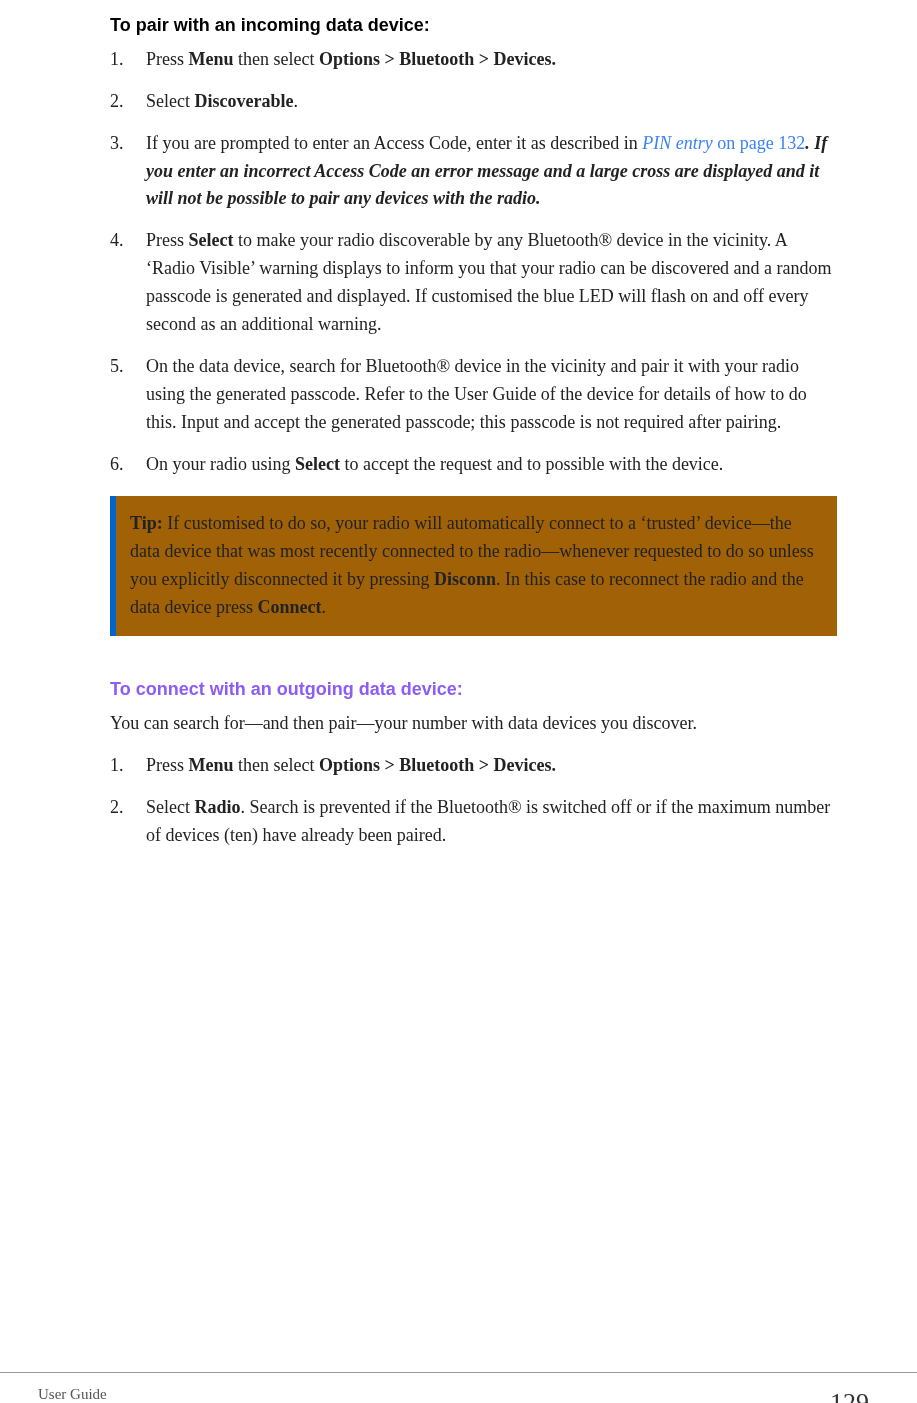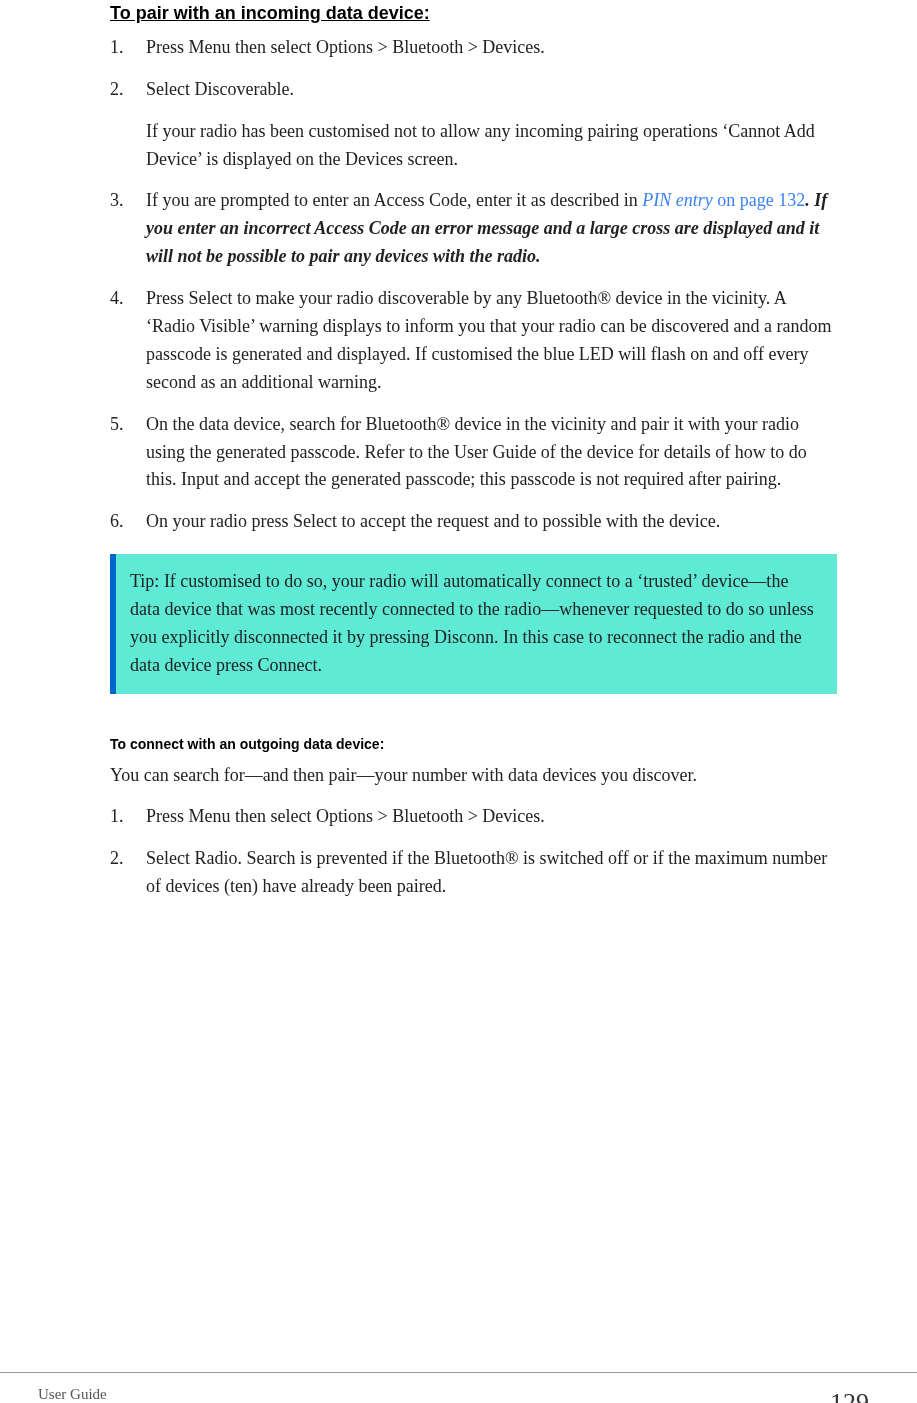--- a/index.html
+++ b/index.html
@@ -17,28 +17,27 @@
       padding: 0 80px 0 110px;
       position: relative;
       line-height: 1.55;
     }
     .heading {
       font-family: Arial, Helvetica, sans-serif;
       font-weight: bold;
       font-size: 18px;
       color: #000;
       margin-bottom: 6px;
-      margin-top: 0;
-      text-decoration: underline;
+      margin-top: 12px;
     }
     .heading2 {
       font-family: Arial, Helvetica, sans-serif;
       font-weight: bold;
-      font-size: 14px;
-      color: #000000;
+      font-size: 18px;
+      color: #8b5cf6;
       margin-top: 40px;
       margin-bottom: 6px;
     }
     ol.main-list {
       list-style: none;
       counter-reset: item;
       padding-left: 0;
     }
     ol.main-list > li {
       counter-increment: item;
@@ -53,21 +52,21 @@
       top: 0;
     }
     .followup {
       margin-top: 14px;
     }
     .link {
       color: #3b82f6;
       font-style: italic;
     }
     .tip-box {
-      background: #5eead4;
+      background: #a16207;
       border-left: 6px solid #0066cc;
       padding: 14px 18px 14px 14px;
       margin-top: 18px;
       margin-bottom: 10px;
       line-height: 1.55;
     }
     .intro-para {
       margin-bottom: 14px;
     }
     .footer {
@@ -83,45 +82,44 @@
       left: 38px;
       font-size: 15px;
       color: #555;
     }
     .footer-right {
       position: absolute;
       right: 48px;
       font-size: 26px;
       color: #333;
     }
-    .bold { font-weight: normal; text-align: center; }
+    .bold { font-weight: bold; text-align: center; }
     .bolditalic { font-weight: bold; font-style: italic; }
   </style>
 </head>
 <body>
 
 <div class="heading">To pair with an incoming data device:</div>
 
 <ol class="main-list">
   <li>
     <span>Press </span><span class="bold">Menu</span><span> then select </span><span class="bold">Options &gt; Bluetooth &gt; Devices.</span>
   </li>
   <li>
     <span>Select </span><span class="bold">Discoverable</span><span>.</span>
-    <div class="followup">If your radio has been customised not to allow any incoming pairing operations ‘Cannot Add Device’ is displayed on the Devices screen.</div>
   </li>
   <li>
     <span>If you are prompted to enter an Access Code, enter it as described in </span><span class="link">PIN entry</span><span class="link" style="font-style:normal"> on page 132</span><span class="bolditalic">. </span><span class="bolditalic">If you enter an incorrect Access Code an error message and a large cross are displayed and it will not be possible to pair any devices with the radio.</span>
   </li>
   <li>
     <span>Press </span><span class="bold">Select</span><span> to make your radio discoverable by any Bluetooth® device in the vicinity. A ‘Radio Visible’ warning displays to inform you that your radio can be discovered and a random passcode is generated and displayed. If customised the blue LED will flash on and off every second as an additional warning.</span>
   </li>
   <li>On the data device, search for Bluetooth® device in the vicinity and pair it with your radio using the generated passcode. Refer to the User Guide of the device for details of how to do this. Input and accept the generated passcode; this passcode is not required after pairing.</li>
   <li>
-    <span>On your radio press </span><span class="bold">Select</span><span> to accept the request and to possible with the device.</span>
+    <span>On your radio using </span><span class="bold">Select</span><span> to accept the request and to possible with the device.</span>
   </li>
 </ol>
 
 <div class="tip-box">
   <span class="bold">Tip:</span><span>  If customised to do so, your radio will automatically connect to a ‘trusted’ device—the data device that was most recently connected to the radio—whenever requested to do so unless you explicitly disconnected it by pressing </span><span class="bold">Disconn</span><span>. In this case to reconnect the radio and the data device press </span><span class="bold">Connect</span><span>.</span>
 </div>
 
 <div class="heading2">To connect with an outgoing data device:</div>
 
 <div class="intro-para">You can search for—and then pair—your number with data devices you discover.</div>

